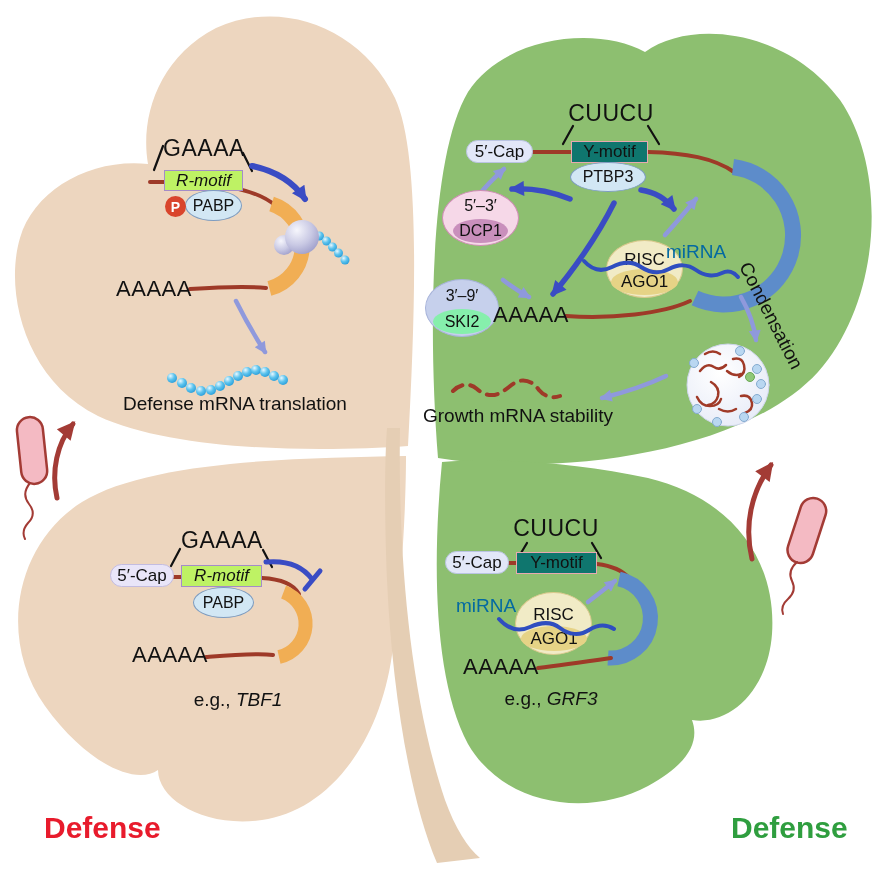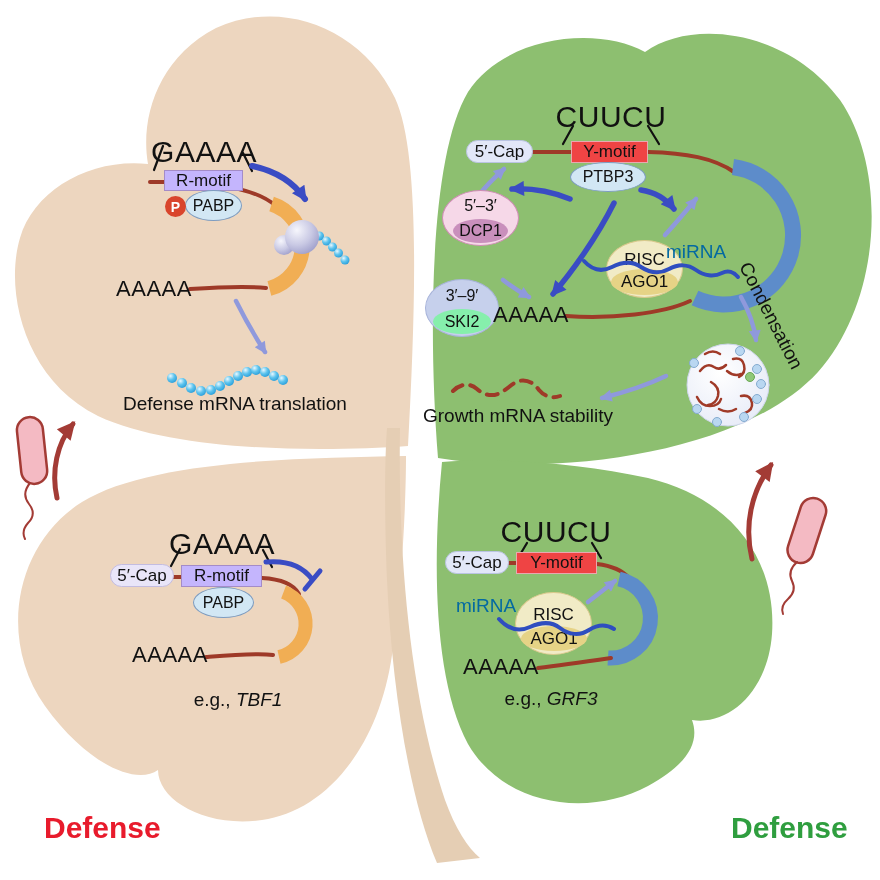--- a/index.html
+++ b/index.html
@@ -2,27 +2,27 @@
 <html><head>
 <meta charset="utf-8">
 <style>
   html,body{margin:0;padding:0;background:#ffffff;}
   .stage{position:relative;width:880px;height:880px;overflow:hidden;
          font-family:"Liberation Sans",sans-serif;background:#ffffff;}
   .stage svg{position:absolute;left:0;top:0;}
   #overlay{pointer-events:none;}
   .lbl{position:absolute;white-space:nowrap;color:#111;line-height:1;z-index:2;}
   .ctr{transform:translateX(-50%);}
-  .seq{font-size:30px;letter-spacing:0.5px;}
+  .seq{font-size:23px;letter-spacing:0.5px;}
   .polya{font-size:22px;letter-spacing:0.5px;}
   .cap19{font-size:19px;}
   .boxlbl{position:absolute;display:flex;align-items:center;justify-content:center;
           font-size:17px;color:#111;z-index:2;box-sizing:border-box;}
-  .rmotif{background:#c4b5fd;border:1.5px solid #a48cc8;}
-  .ymotif{background:#ef4444;border:1.5px solid #e8a8b0;}
+  .rmotif{background:#bef264;border:1.5px solid #a48cc8;font-style:italic;}
+  .ymotif{background:#0f766e;border:1.5px solid #e8a8b0;}
   .cappill{background:#e2e7f8;border:1px solid #bac4e2;border-radius:12px;}
   .protein{background:#d2e7f4;border:1.5px solid #7d9cc0;border-radius:50%;font-size:16px;}
   .grp{position:absolute;z-index:2;}
   .grp .outer{position:absolute;left:0;top:0;width:100%;height:100%;border-radius:50%;box-sizing:border-box;}
   .grp .toptxt{position:absolute;width:100%;text-align:center;font-size:16px;color:#111;}
   .grp .inner{position:absolute;border-radius:50%;display:flex;align-items:center;
               justify-content:center;font-size:16px;color:#111;}
   .pbadge{position:absolute;width:21px;height:21px;border-radius:50%;background:#d9452c;
           color:#fff;font-size:14px;font-weight:bold;display:flex;align-items:center;
           justify-content:center;z-index:3;}

